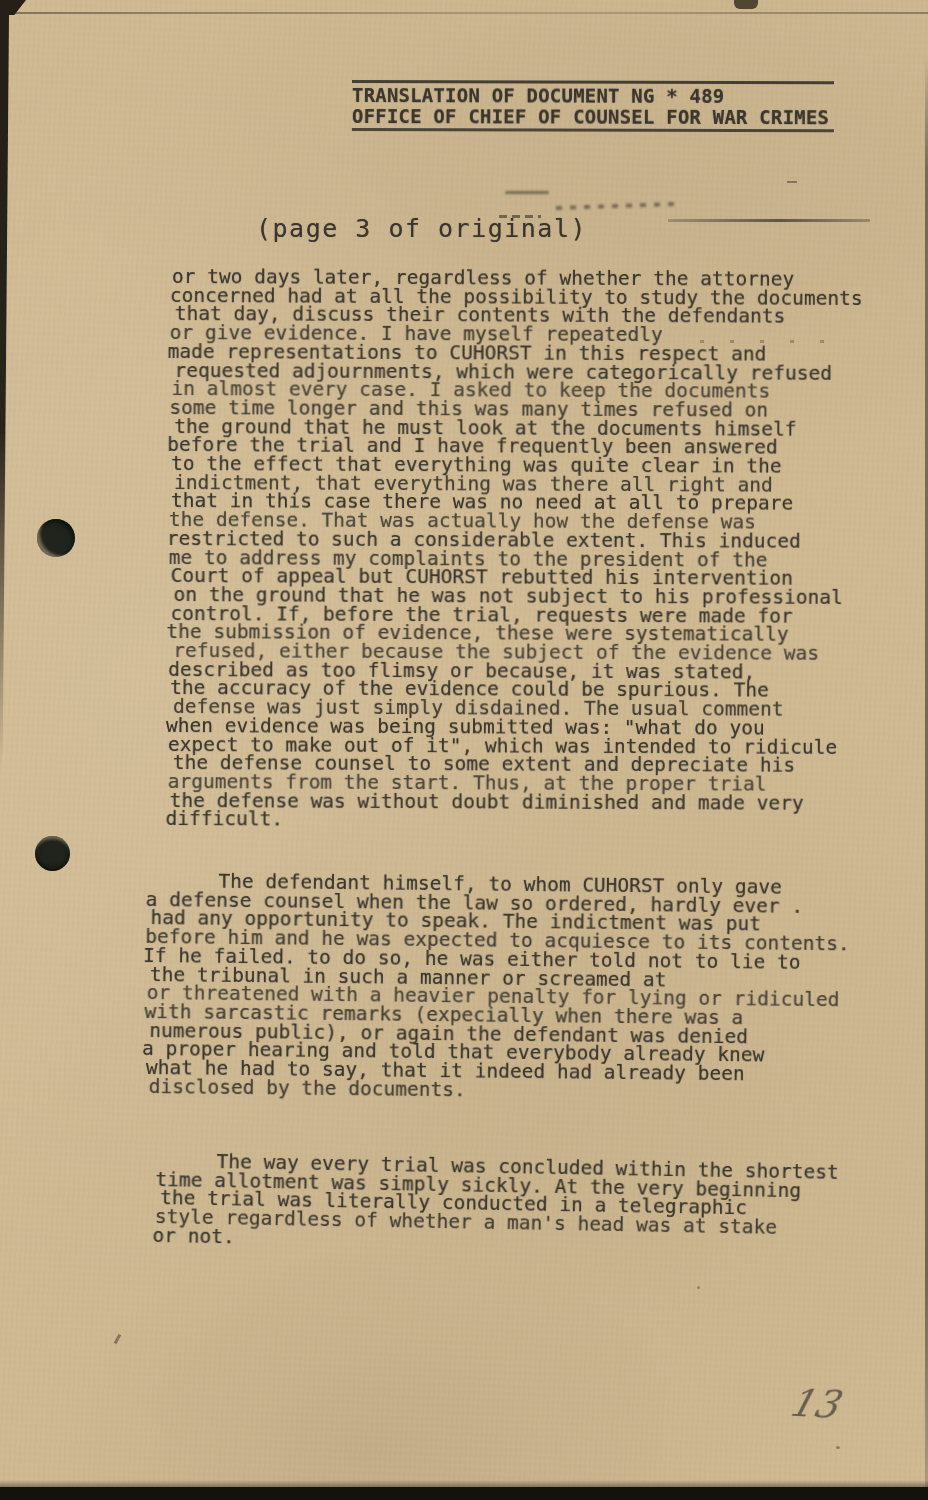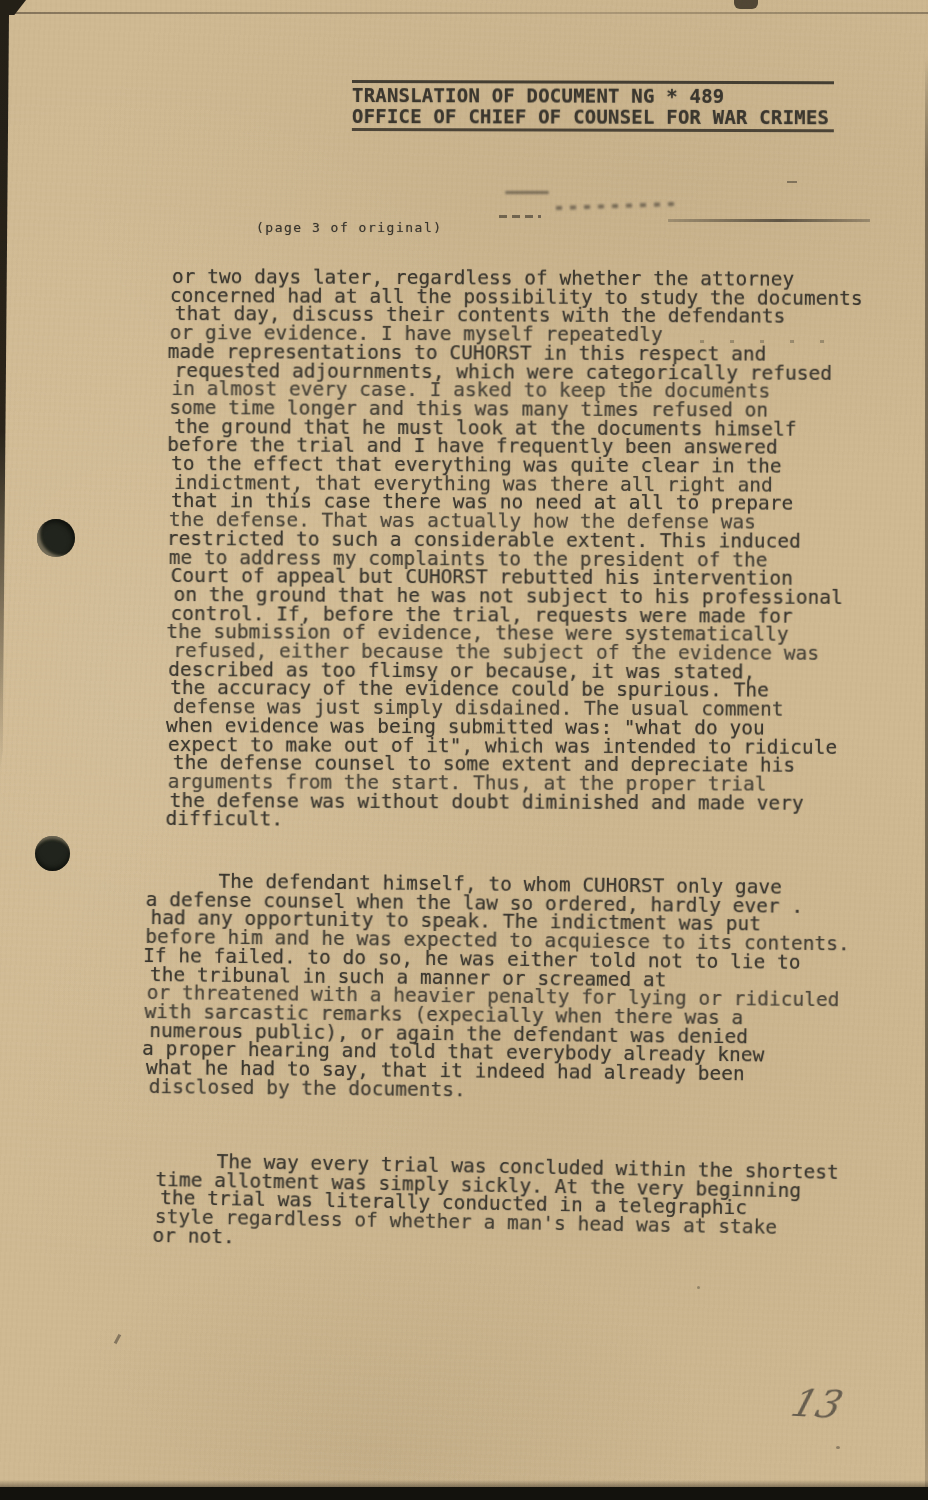--- a/index.html
+++ b/index.html
@@ -54,21 +54,21 @@
   .sm8{left:836px;top:1446px;width:4px;height:3px;background:rgba(60,54,44,.45);border-radius:50%;}
   .sm9{left:697px;top:1286px;width:3px;height:3px;background:rgba(60,54,44,.4);border-radius:50%;}
   
   .ink{color:#3a362e;filter:blur(.25px);text-shadow:0 0 .9px rgba(52,48,40,.55);}
   .header{position:absolute;left:352px;top:80px;width:482px;
     font-size:19px;line-height:21px;font-weight:700;letter-spacing:.2px;
     border-top:3px solid rgba(45,41,34,.85);padding-top:2px;
     transform:rotate(.15deg);transform-origin:left top;}
   .header-underline{height:3px;background:rgba(45,41,34,.8);margin-top:1px;
     box-shadow:0 4px 0 -2px rgba(45,41,34,.3);}
-  .page-label{position:absolute;left:256px;top:220px;font-size:13px;letter-spacing:1.5px;}
+  .page-label{position:absolute;left:256px;top:214px;font-size:25px;letter-spacing:1.5px;}
   .para{position:absolute;font-size:19.5px;line-height:18.7px;transform-origin:left top;}
   .para1{left:172px;top:268px;transform:rotate(.25deg);}
   .para2{left:148px;top:872px;transform:rotate(.6deg);}
   .para3{left:158px;top:1152px;transform:rotate(1deg);}
   .tl{white-space:pre;}
   .tl:nth-child(2n){transform:translateX(-2px);}
   .tl:nth-child(3n){transform:translateX(3px);}
   .tl:nth-child(5n){transform:translateX(-4px);}
   .tl:nth-child(4n){opacity:.93;}
   .tl:nth-child(7n){opacity:.88;}

